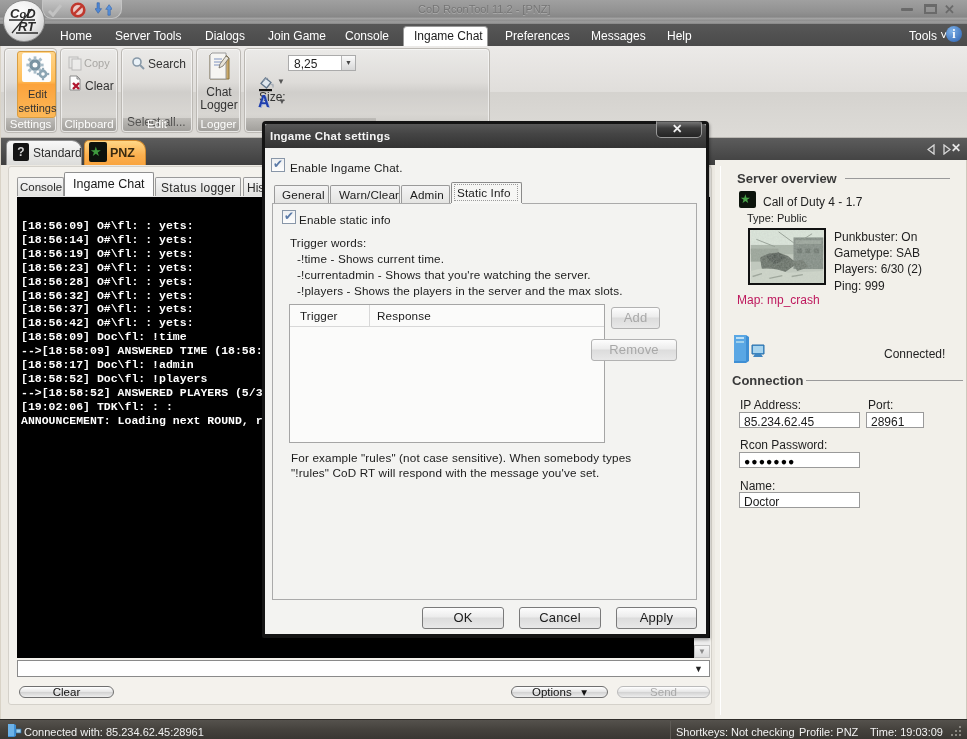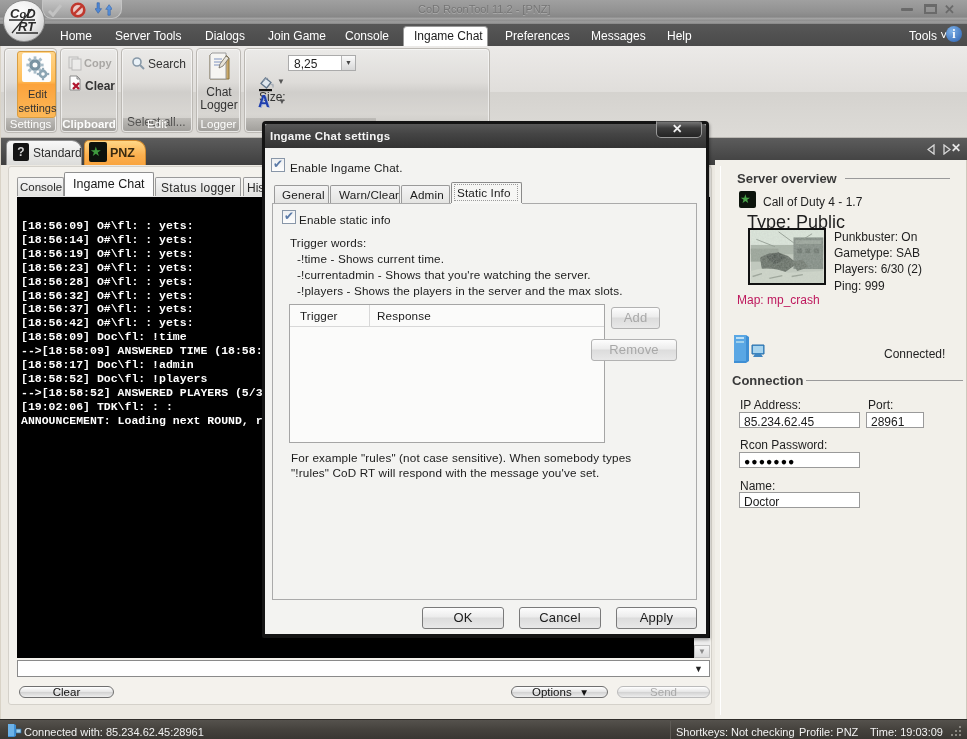--- a/index.html
+++ b/index.html
@@ -91,21 +91,21 @@
         <rect x="18.9" y="13.8" width="2.2" height="2.6"></rect>
           <rect x="18.9" y="23.6" width="2.2" height="2.6"></rect>
         <rect x="13.8" y="18.9" width="2.6" height="2.2"></rect>
           <rect x="23.6" y="18.9" width="2.6" height="2.2"></rect>
       </g>
     </g>
   </svg>
   <div class="rbtntext abs" style="left:7px;top:38px;width:51px;line-height:14px;">Edit<br>settings</div>
   <div class="rcaption">Settings</div>
 </div>
-<div class="rgroup" style="left:60px;width:58px;font-weight:bold;">
+<div class="rgroup" style="left:60px;width:58px;">
   <svg class="abs" style="left:7px;top:7px;opacity:0.55;" width="15" height="15" viewBox="0 0 15 15">
     <rect x="1" y="1" width="9" height="11" fill="#e8e8e8" stroke="#9a9a9a"></rect>
     <rect x="4" y="3" width="9" height="11" fill="#f2f2f2" stroke="#9a9a9a"></rect>
   </svg>
   <div class="abs rbtntext" style="left:23px;top:8px;color:#a9a7a4;">Copy</div>
   <svg class="abs" style="left:6px;top:26px;" width="17" height="17" viewBox="0 0 17 17">
     <path d="M3 1 h7 l3 3 v11 h-10 z" fill="#fdfdfd" stroke="#8b8b8b"></path>
     <path d="M10 1 l3 3 h-3 z" fill="#d8d8d8" stroke="#8b8b8b"></path>
     <path d="M6 8 l6 6 M12 8 l-6 6" stroke="#b01830" stroke-width="2.4"></path>
   </svg>
@@ -215,21 +215,21 @@
 <div class="btn3d" style="left:617px;top:686px;width:93px;color:#a9a9a9;border-color:#bbbbbb;">Send</div>
 
 <div class="abs" id="rightpanel" style="left:715px;top:160px;width:252px;height:560px;background:#f2f0ea;"></div>
 <div class="abs" style="left:720px;top:166px;width:1px;height:549px;background:#fff;"></div>
 <div class="abs" style="left:737px;top:171px;font-size:13px;font-weight:bold;color:#3a3a3a;">Server overview</div>
 <div class="abs" style="left:845px;top:178px;width:105px;height:1px;background:#9a9a9a;"></div>
 <div class="abs" style="left:739px;top:191px;width:17px;height:17px;background:#0c140c;border-radius:2px;overflow:hidden;">
   <span style="position:absolute;left:1px;top:1px;font-size:12px;color:#49a549;">★</span>
 </div>
 <div class="abs" style="left:763px;top:195px;font-size:12px;color:#1f1f1f;">Call of Duty 4 - 1.7</div>
-<div class="abs" style="left:747px;top:212px;font-size:18px;color:#1f1f1f;">Type: Public</div>
+<div class="abs" style="left:747px;top:212px;font-size:11px;color:#1f1f1f;">Type: Public</div>
 
 <svg class="abs" style="left:748px;top:228px;border:2px solid #111;" width="78" height="57" viewBox="0 0 78 57">
   <defs>
     <filter id="nz" x="0" y="0" width="100%" height="100%">
       <feTurbulence type="fractalNoise" baseFrequency="0.55" numOctaves="2" result="n"></feTurbulence>
       <feColorMatrix in="n" type="matrix" values="0 0 0 0 0.5  0 0 0 0 0.54  0 0 0 0 0.5  0 0 0 0.35 0"></feColorMatrix>
       <feComposite operator="over" in2="SourceGraphic"></feComposite>
     </filter>
   </defs>
   <g filter="url(#nz)">

